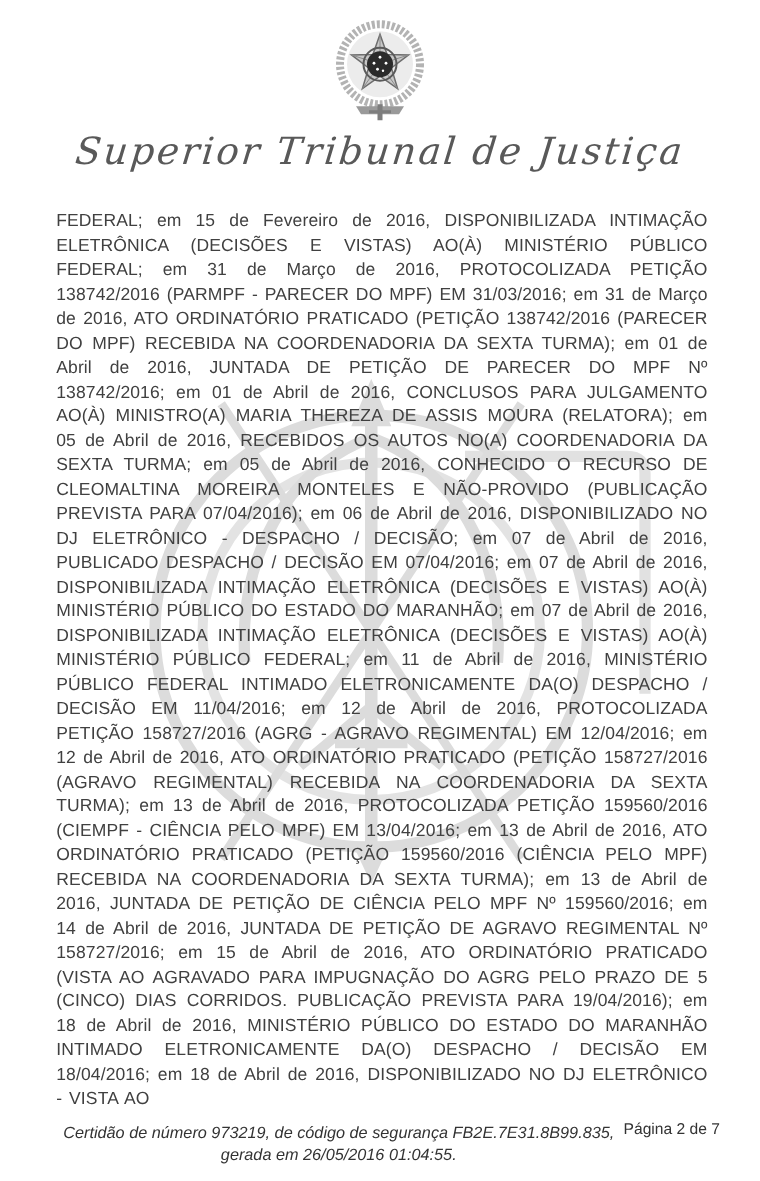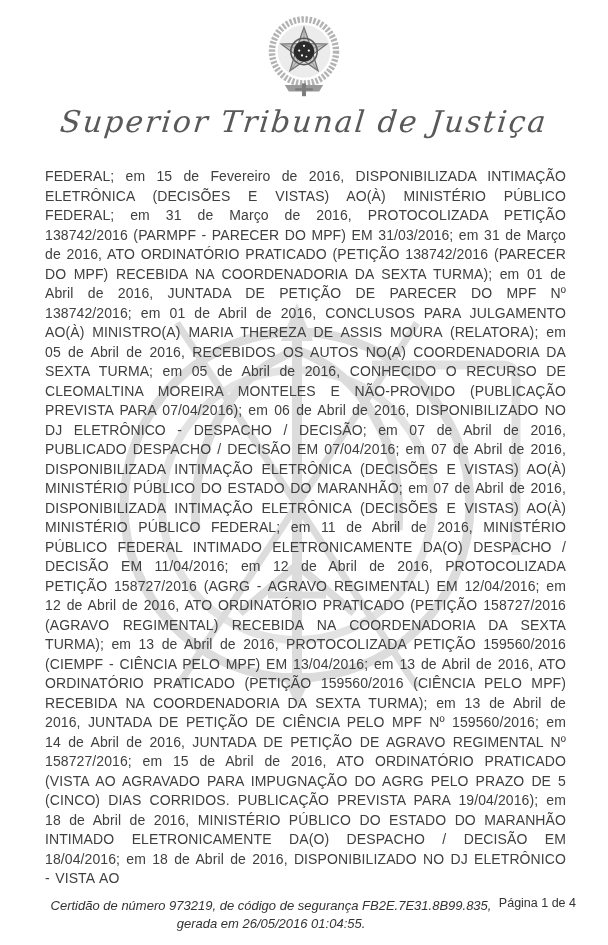--- a/index.html
+++ b/index.html
@@ -121,15 +121,15 @@
       <path d="M36 88 L84 88 L79 96 L41 96 Z" fill="#9a9a9a"></path>
       <rect x="57.5" y="86" width="5" height="16" fill="#7d7d7d"></rect>
       <rect x="49" y="92" width="22" height="3" fill="#7d7d7d"></rect>
     </svg>
     <div class="script-title">Superior Tribunal de Justiça</div>
   </div>
 
   <p class="body-text">FEDERAL; em 15 de Fevereiro de 2016, DISPONIBILIZADA INTIMAÇÃO ELETRÔNICA (DECISÕES E VISTAS) AO(À) MINISTÉRIO PÚBLICO FEDERAL; em 31 de Março de 2016, PROTOCOLIZADA PETIÇÃO 138742/2016 (PARMPF - PARECER DO MPF) EM 31/03/2016; em 31 de Março de 2016, ATO ORDINATÓRIO PRATICADO (PETIÇÃO 138742/2016 (PARECER DO MPF) RECEBIDA NA COORDENADORIA DA SEXTA TURMA); em 01 de Abril de 2016, JUNTADA DE PETIÇÃO DE PARECER DO MPF Nº 138742/2016; em 01 de Abril de 2016, CONCLUSOS PARA JULGAMENTO AO(À) MINISTRO(A) MARIA THEREZA DE ASSIS MOURA (RELATORA); em 05 de Abril de 2016, RECEBIDOS OS AUTOS NO(A) COORDENADORIA DA SEXTA TURMA; em 05 de Abril de 2016, CONHECIDO O RECURSO DE CLEOMALTINA MOREIRA MONTELES E NÃO-PROVIDO (PUBLICAÇÃO PREVISTA PARA 07/04/2016); em 06 de Abril de 2016, DISPONIBILIZADO NO DJ ELETRÔNICO - DESPACHO / DECISÃO; em 07 de Abril de 2016, PUBLICADO DESPACHO / DECISÃO EM 07/04/2016; em 07 de Abril de 2016, DISPONIBILIZADA INTIMAÇÃO ELETRÔNICA (DECISÕES E VISTAS) AO(À) MINISTÉRIO PÚBLICO DO ESTADO DO MARANHÃO; em 07 de Abril de 2016, DISPONIBILIZADA INTIMAÇÃO ELETRÔNICA (DECISÕES E VISTAS) AO(À) MINISTÉRIO PÚBLICO FEDERAL; em 11 de Abril de 2016, MINISTÉRIO PÚBLICO FEDERAL INTIMADO ELETRONICAMENTE DA(O) DESPACHO / DECISÃO EM 11/04/2016; em 12 de Abril de 2016, PROTOCOLIZADA PETIÇÃO 158727/2016 (AGRG - AGRAVO REGIMENTAL) EM 12/04/2016; em 12 de Abril de 2016, ATO ORDINATÓRIO PRATICADO (PETIÇÃO 158727/2016 (AGRAVO REGIMENTAL) RECEBIDA NA COORDENADORIA DA SEXTA TURMA); em 13 de Abril de 2016, PROTOCOLIZADA PETIÇÃO 159560/2016 (CIEMPF - CIÊNCIA PELO MPF) EM 13/04/2016; em 13 de Abril de 2016, ATO ORDINATÓRIO PRATICADO (PETIÇÃO 159560/2016 (CIÊNCIA PELO MPF) RECEBIDA NA COORDENADORIA DA SEXTA TURMA); em 13 de Abril de 2016, JUNTADA DE PETIÇÃO DE CIÊNCIA PELO MPF Nº 159560/2016; em 14 de Abril de 2016, JUNTADA DE PETIÇÃO DE AGRAVO REGIMENTAL Nº 158727/2016; em 15 de Abril de 2016, ATO ORDINATÓRIO PRATICADO (VISTA AO AGRAVADO PARA IMPUGNAÇÃO DO AGRG PELO PRAZO DE 5 (CINCO) DIAS CORRIDOS. PUBLICAÇÃO PREVISTA PARA 19/04/2016); em 18 de Abril de 2016, MINISTÉRIO PÚBLICO DO ESTADO DO MARANHÃO INTIMADO ELETRONICAMENTE DA(O) DESPACHO / DECISÃO EM 18/04/2016; em 18 de Abril de 2016, DISPONIBILIZADO NO DJ ELETRÔNICO - VISTA AO</p>
 
   <p class="footer-note">Certidão de número 973219, de código de segurança FB2E.7E31.8B99.835, gerada em 26/05/2016 01:04:55.</p>
-  <div class="page-indicator">Página 1 de 4</div>
+  <div class="page-indicator">Página 2 de 7</div>
 
 </div>
 
 </body></html>

